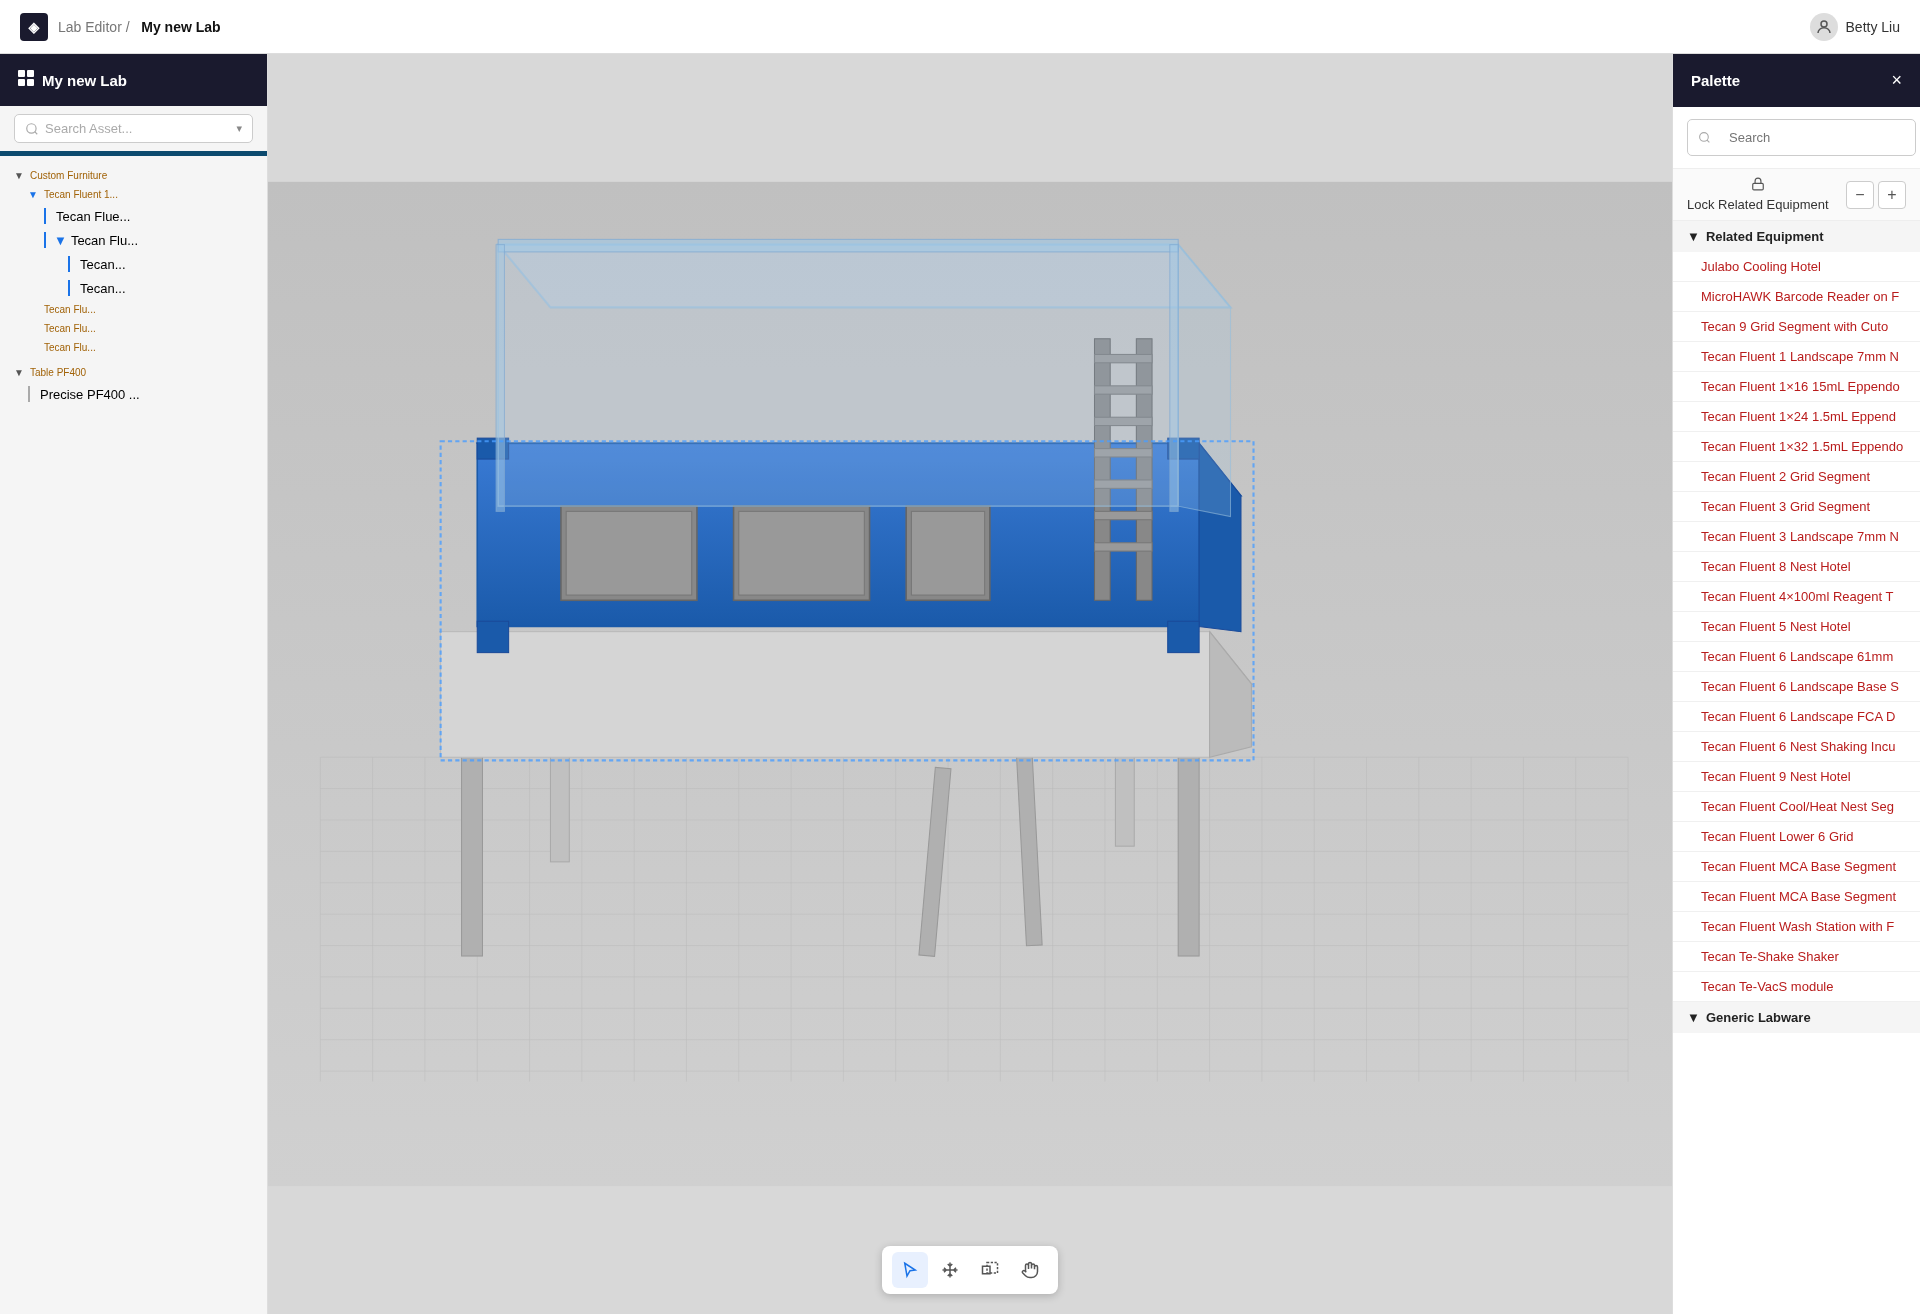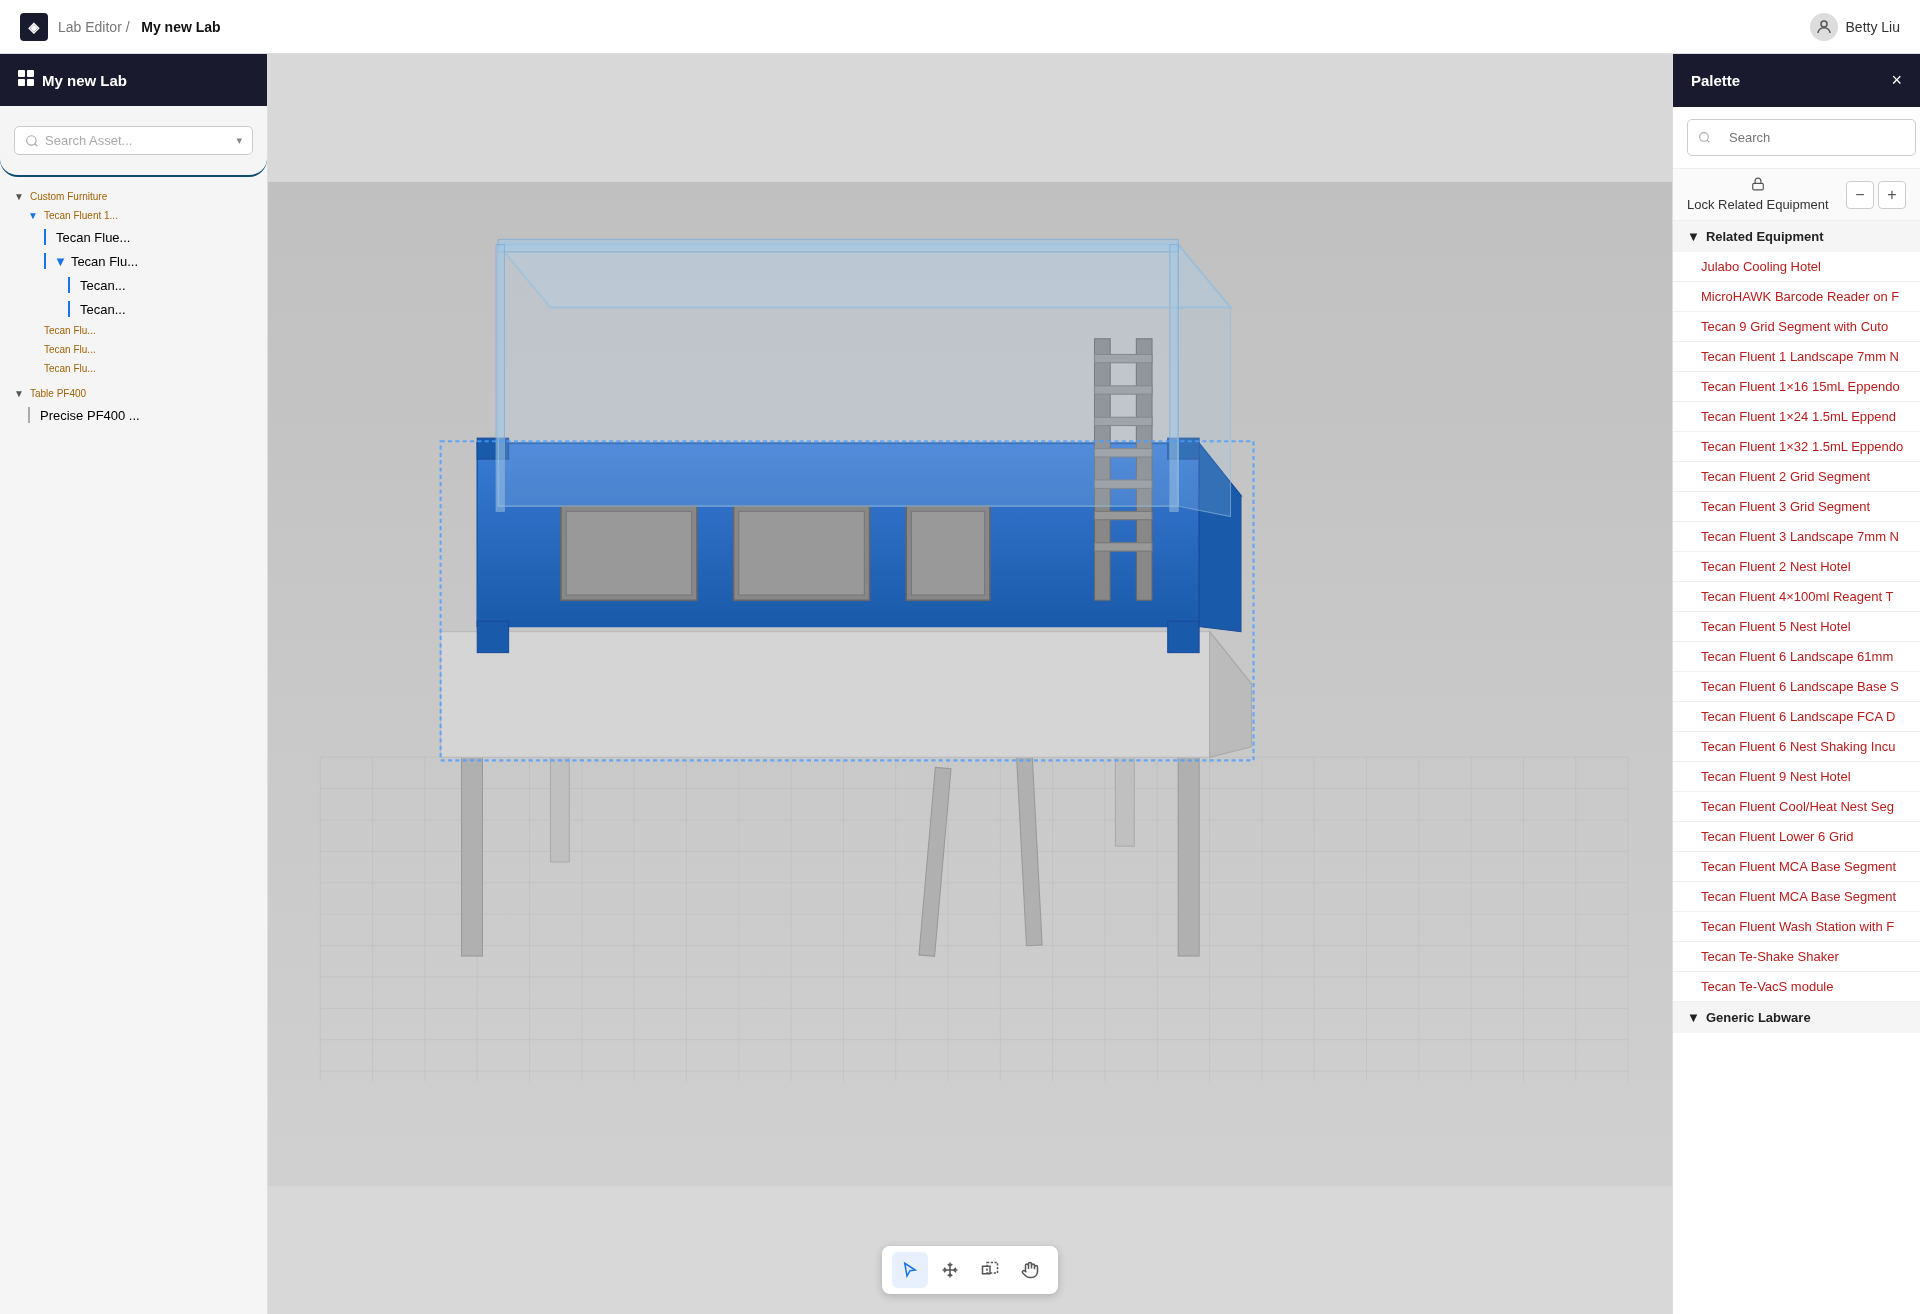--- a/index.html
+++ b/index.html
@@ -24,21 +24,21 @@
     
     #left-sidebar {
       width: 268px; background: #f5f5f5; border-right: 1px solid #ddd;
       display: flex; flex-direction: column; flex-shrink: 0;
     }
     #sidebar-header {
       background: #1a1a2e; color: white; padding: 16px 18px;
       font-size: 15px; font-weight: 600; display: flex; align-items: center; gap: 8px;
     }
     #sidebar-header .grid-icon { font-size: 16px; }
-    #search-area { padding: 20px 14px; border-bottom: 2px solid #0c4a6e; border-radius: 18px; }
+    #search-area { padding: 8px 14px; border-bottom: 5px solid #0c4a6e; }
     .search-box {
       display: flex; align-items: center; background: white; border: 1px solid #ccc;
       border-radius: 5px; padding: 6px 10px; gap: 6px;
     }
     .search-box input { border: none; outline: none; font-size: 13px; flex: 1; color: #333; }
     .search-box input::placeholder { color: #aaa; }
     .chevron-down { color: #888; font-size: 11px; cursor: pointer; }
 
     
     #asset-tree { padding: 10px 0; overflow-y: auto; flex: 1; }
@@ -428,21 +428,21 @@
         <div class="palette-item">Julabo Cooling Hotel</div>
             <div class="palette-item">MicroHAWK Barcode Reader on F</div>
             <div class="palette-item">Tecan 9 Grid Segment with Cuto</div>
             <div class="palette-item">Tecan Fluent 1 Landscape 7mm N</div>
             <div class="palette-item">Tecan Fluent 1×16 15mL Eppendo</div>
             <div class="palette-item">Tecan Fluent 1×24 1.5mL Eppend</div>
             <div class="palette-item">Tecan Fluent 1×32 1.5mL Eppendo</div>
             <div class="palette-item">Tecan Fluent 2 Grid Segment</div>
             <div class="palette-item">Tecan Fluent 3 Grid Segment</div>
             <div class="palette-item">Tecan Fluent 3 Landscape 7mm N</div>
-            <div class="palette-item">Tecan Fluent 2 Nest Hotel</div>
+            <div class="palette-item">Tecan Fluent 8 Nest Hotel</div>
             <div class="palette-item">Tecan Fluent 4×100ml Reagent T</div>
             <div class="palette-item">Tecan Fluent 5 Nest Hotel</div>
             <div class="palette-item">Tecan Fluent 6 Landscape 61mm</div>
             <div class="palette-item">Tecan Fluent 6 Landscape Base S</div>
             <div class="palette-item">Tecan Fluent 6 Landscape FCA D</div>
             <div class="palette-item">Tecan Fluent 6 Nest Shaking Incu</div>
             <div class="palette-item">Tecan Fluent 9 Nest Hotel</div>
             <div class="palette-item">Tecan Fluent Cool/Heat Nest Seg</div>
             <div class="palette-item">Tecan Fluent Lower 6 Grid</div>
             <div class="palette-item">Tecan Fluent MCA Base Segment</div>

